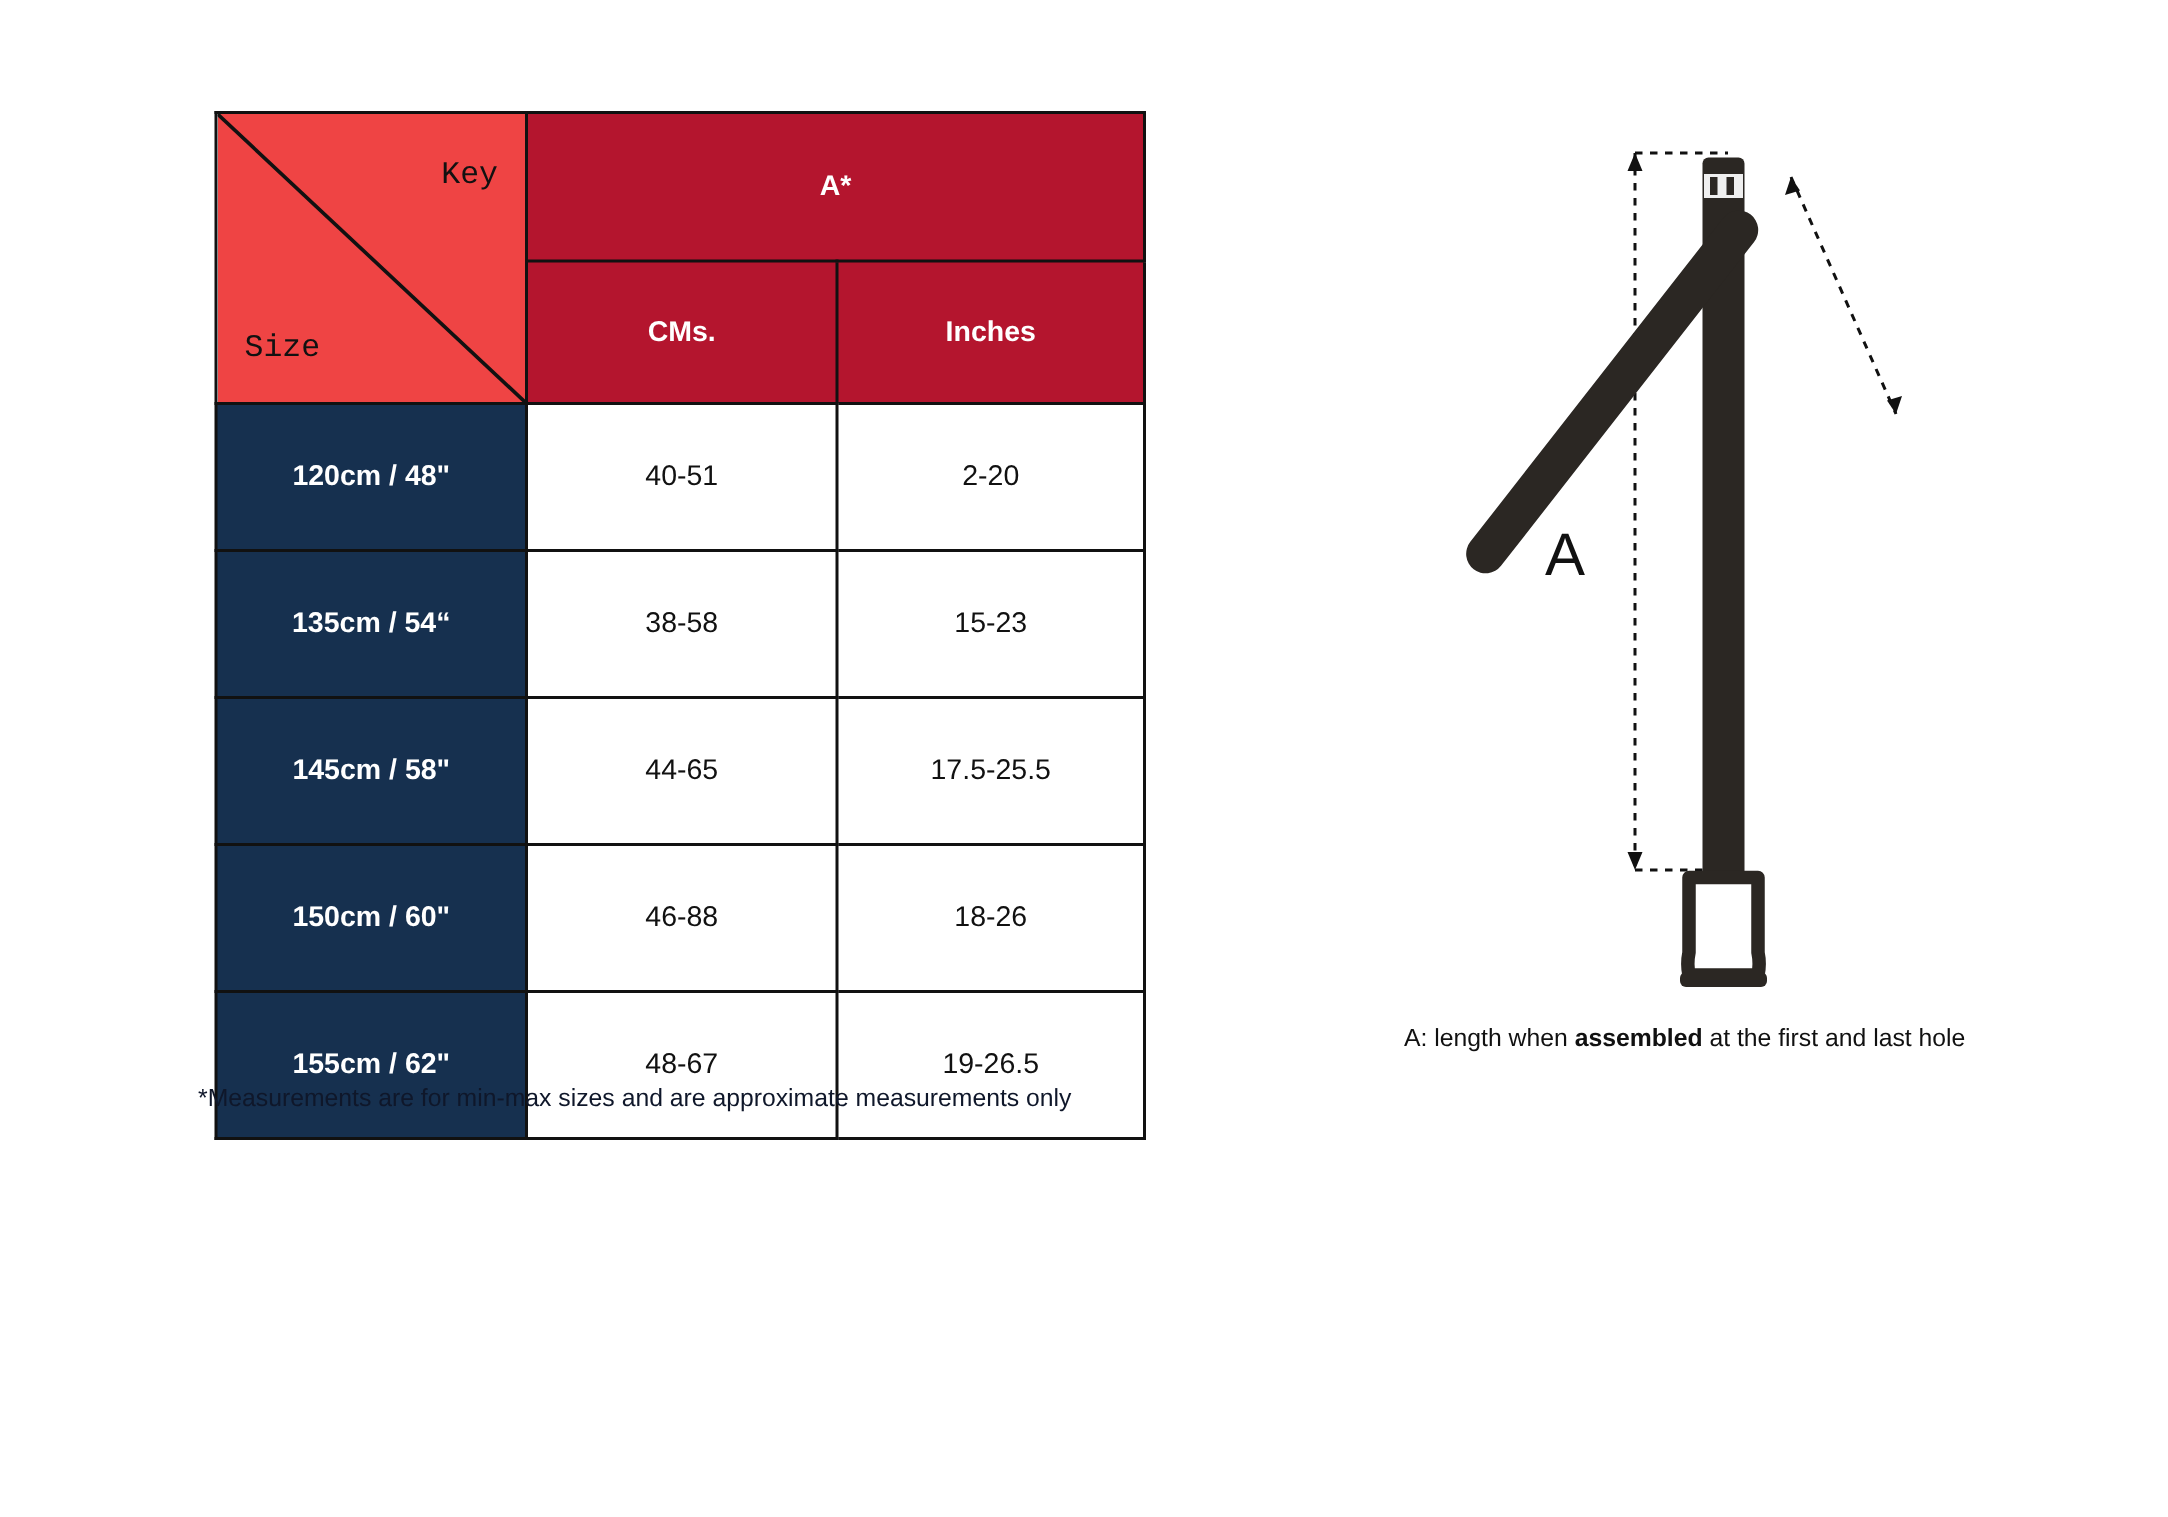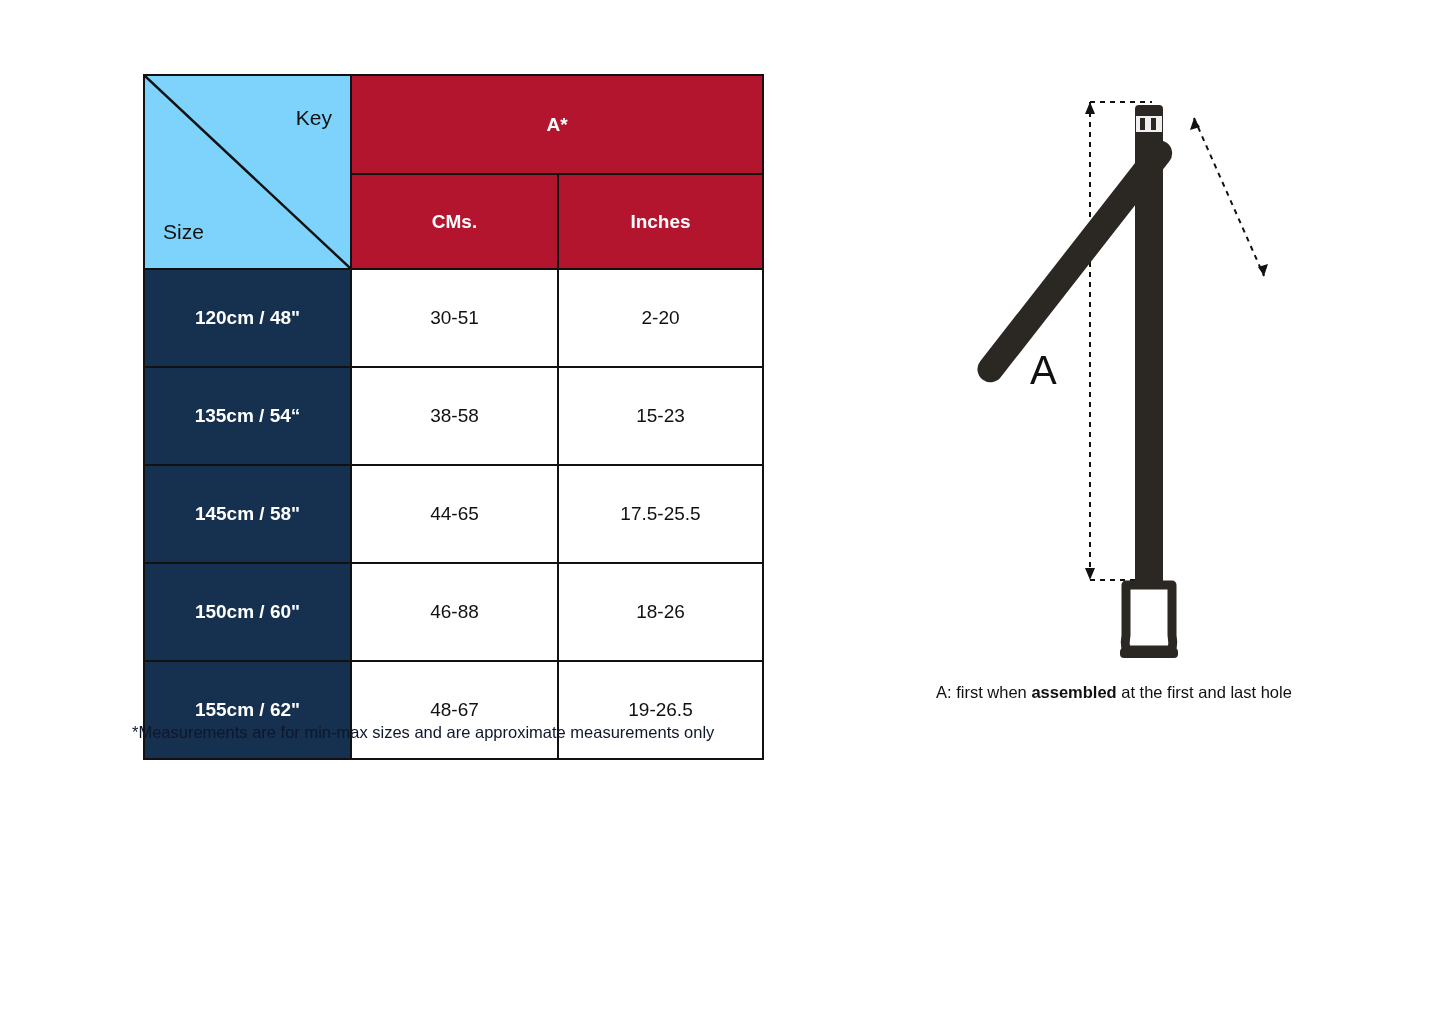--- a/index.html
+++ b/index.html
@@ -51,22 +51,23 @@
     font-size: 19px;
   }
   .col-key { width: 207px; }
   .col-cm  { width: 207px; }
   .col-in  { width: 205px; }
 
   
   .corner {
     height: 160px;
     position: relative;
-    background: #7dd3fc;
+    background: #ef4444;
     padding: 16px;
+    font-family: Liberation Mono, monospace;
   }
   .corner .diag {
     position: absolute;
     inset: 0;
     width: 100%;
     height: 100%;
     display: block;
   }
   .corner .key-lbl {
     position: absolute;
@@ -192,21 +193,21 @@
           </td>
           <td class="hdr-a" colspan="2">A*</td>
         </tr>
         <tr>
           <td class="hdr-sub">CMs.</td>
           <td class="hdr-sub">Inches</td>
         </tr>
 
         <tr>
           <td class="size-cell">120cm / 48"</td>
-          <td class="val-cell">30-51</td>
+          <td class="val-cell">40-51</td>
           <td class="val-cell">2-20</td>
         </tr>
         <tr>
           <td class="size-cell">135cm / 54“</td>
           <td class="val-cell">38-58</td>
           <td class="val-cell">15-23</td>
         </tr>
         <tr>
           <td class="size-cell">145cm / 58"</td>
           <td class="val-cell">44-65</td>
@@ -272,16 +273,16 @@
         <line x1="203" y1="568" x2="203" y2="578"></line>
         <line x1="211" y1="568" x2="211" y2="578"></line>
         <line x1="219" y1="568" x2="219" y2="578"></line>
         <line x1="227" y1="568" x2="227" y2="578"></line>
         <line x1="235" y1="568" x2="235" y2="578"></line>
         <line x1="243" y1="568" x2="243" y2="578"></line>
       </g>
     </svg>
   </div>
 
-  <div class="diagram-caption"><span>A: first when </span><b>assembled</b><span> at the first and last hole</span></div>
+  <div class="diagram-caption"><span>A: length when </span><b>assembled</b><span> at the first and last hole</span></div>
 
 
 </div>
 
 </body></html>

